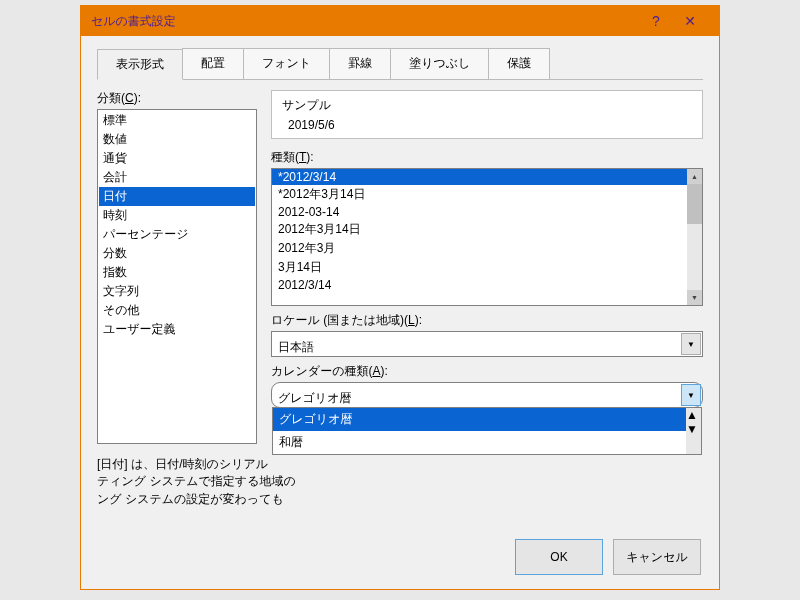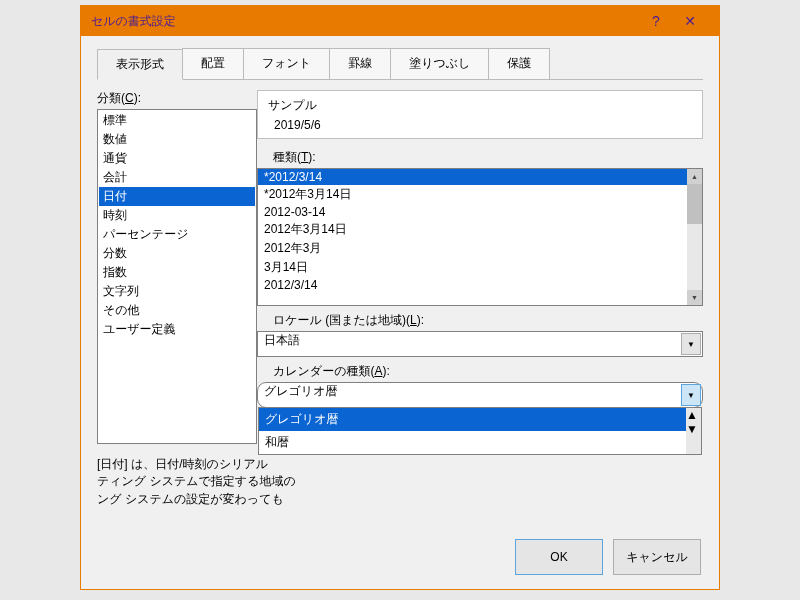--- a/index.html
+++ b/index.html
@@ -32,21 +32,21 @@
       margin-right: -1px;
       cursor: pointer;
       font-size: 12px;
     }
     .tab.active {
       background: #f0f0f0;
       border-bottom: 1px solid #f0f0f0;
       position: relative;
       top: 1px;
     }
-    .panel { display: flex; margin-top: 10px; }
+    .panel { display: flex; gap: 14px; margin-top: 10px; }
     .left-col { width: 160px; }
     .right-col { flex: 1; }
     .field-label { font-size: 12px; margin-bottom: 2px; }
     .underline { text-decoration: underline; }
     .category-list {
       border: 1px solid #808080;
       background: #fff;
       height: 335px;
       overflow-y: auto;
       padding: 1px;
@@ -93,21 +93,21 @@
       flex-direction: column;
     }
     .scrollbar-fake .arrow { height: 15px; background: #d0d0d0; display:flex; align-items:center; justify-content:center; font-size:7px; color:#444; }
     .scrollbar-fake .track { flex:1; background:#e8e8e8; }
     .scrollbar-fake .thumb{ background:#c0c0c0; }
     .combo {
       border: 1px solid #808080;
       background: #fff;
       height: 26px;
       display: flex;
-      align-items: flex-start;
+      align-items: flex-end;
       padding: 0 6px;
       font-size: 12px;
       position: relative;
     }
     .combo .arrow-btn {
       position: absolute;
       right: 1px; top: 1px; bottom: 1px;
       width: 20px;
       background: #e5e5e5;
       border: 1px solid #adadad;
@@ -155,21 +155,21 @@
     }
     .std-btn {
       min-width: 88px;
       height: 36px;
       border: 1px solid #adadad;
       background: #e5e5e5;
       font-size: 12px;
       cursor: pointer;
     }
     .std-btn.primary { border: 1px solid #5ca4de; }
-    .sect-label { font-size: 12px; margin: 6px 0 2px 16px; }
+    .sect-label { font-size: 12px; margin: 6px 0 2px 0; }
   </style>
 </head>
 <body>
 
 <div class="dialog">
   <div class="titlebar">
     <span class="title">セルの書式設定</span>
     <span class="btn">?</span>
     <span class="btn">✕</span>
   </div>

